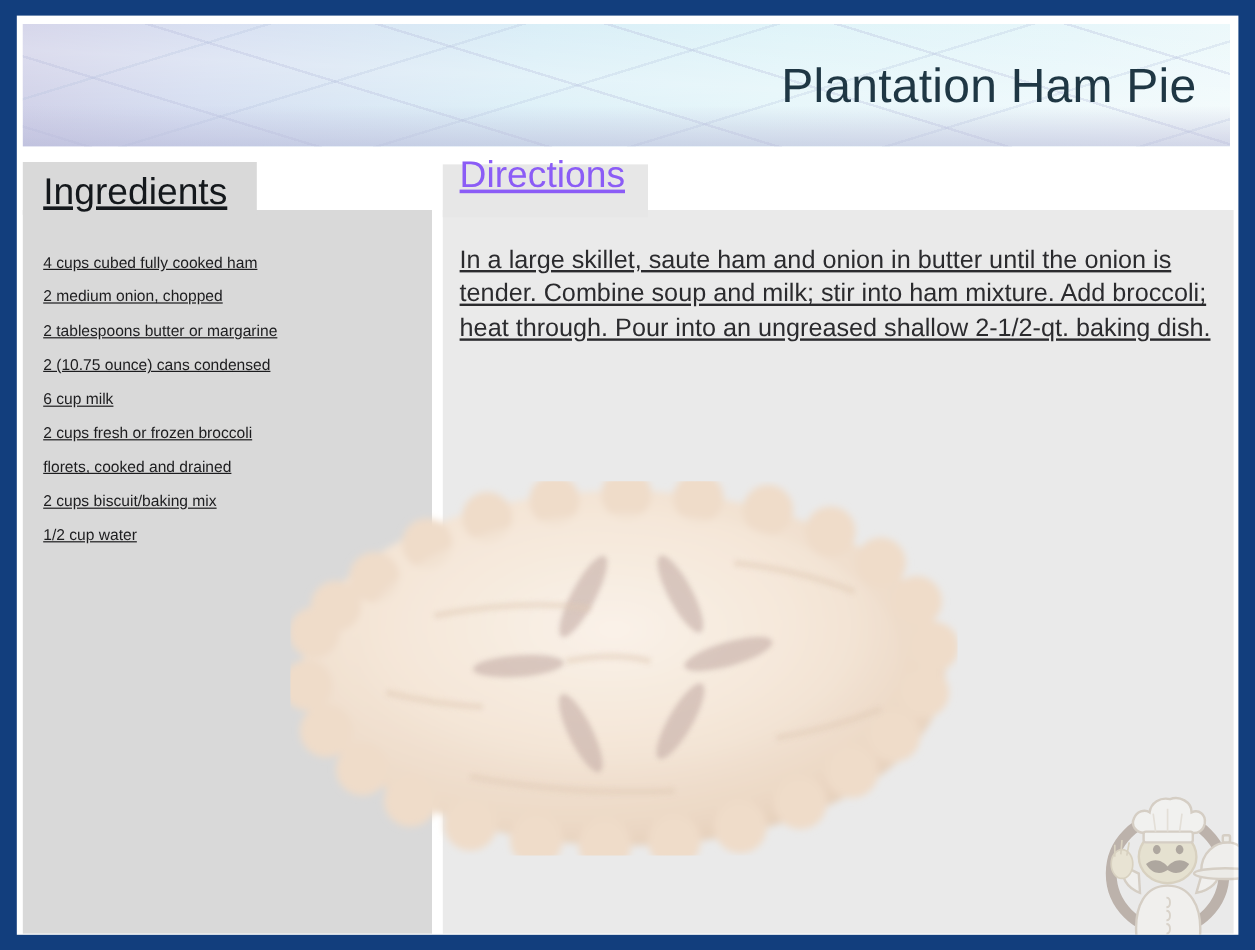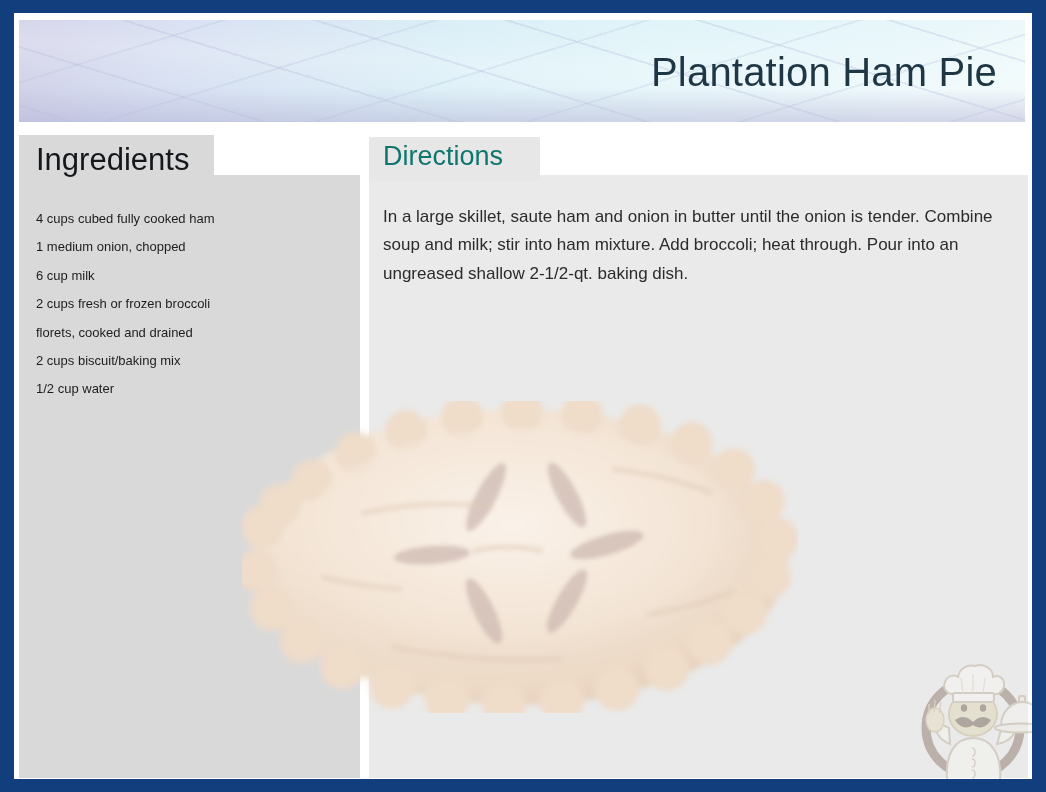--- a/index.html
+++ b/index.html
@@ -95,39 +95,39 @@
     position:absolute; left:22px; top:128px;
     font-size:31px; line-height:38px; color:#14181c;
     white-space:nowrap;
   }
   #dir-heading-box {
     position:absolute; left:355px; top:124px;
     width:171px; height:44px;
     background:#e7e7e7;
   }
   #dir-heading {
-    position:absolute; left:369px; top:124px;
-    font-size:27px; line-height:38px; color:#0f766e;
+    position:absolute; left:369px; top:114px;
+    font-size:31px; line-height:38px; color:#8b5cf6;
     white-space:nowrap;
   }
 
   
   #ingredients {
     position:absolute; left:22px; top:192px;
     width:326px;
     font-size:13px; line-height:28.4px;
     color:#1d1d1f;
   }
   #ingredients .ing { white-space:nowrap; }
 
   
   #directions {
     position:absolute; left:369px; top:190px;
     width:644px;
-    font-size:17px; line-height:28.4px;
+    font-size:21px; line-height:28.4px;
     color:#2b2b2e;
   }
   #directions p { margin-bottom:23px; }
   #directions p:last-child { margin-bottom:0; }
 
   
   #pie {
     position:absolute; left:228px; top:388px;
     width:556px; height:312px;
     pointer-events:none;
@@ -135,21 +135,21 @@
 
   
   #chef {
     position:absolute; left:899px; top:645px;
     width:128px; height:126px;
     opacity:0.42;
     pointer-events:none;
   }
 
   
-  #directions, #ingredients, #ing-heading, #dir-heading { z-index:6; }
+  #directions, #ingredients, #ing-heading, #dir-heading { z-index:6;text-decoration:underline; }
   #pie { z-index:3; }
   #chef { z-index:4; }
 </style>
 </head>
 <body>
 
 <div id="card">
   <div id="page">
 
     <div id="banner">
@@ -240,21 +240,23 @@
     </div>
 
     <div id="ing-heading-box"></div>
     <div id="ing-heading">Ingredients</div>
 
     <div id="dir-heading-box"></div>
     <div id="dir-heading">Directions</div>
 
     <div id="ingredients">
       <div class="ing">4 cups cubed fully cooked ham</div>
-      <div class="ing">1 medium onion, chopped</div>
+      <div class="ing">2 medium onion, chopped</div>
+      <div class="ing">2 tablespoons butter or margarine</div>
+      <div class="ing">2 (10.75 ounce) cans  condensed</div>
       <div class="ing">6 cup milk</div>
       <div class="ing">2 cups fresh or frozen broccoli</div>
       <div class="ing">florets, cooked and drained</div>
       <div class="ing">2 cups biscuit/baking mix</div>
       <div class="ing">1/2 cup water</div>
     </div>
 
     <div id="directions">
       <p>In a large skillet, saute ham and onion in butter until the onion is tender. Combine soup and milk; stir into ham mixture. Add broccoli; heat through. Pour into an ungreased shallow 2-1/2-qt. baking dish.</p>
     </div>

